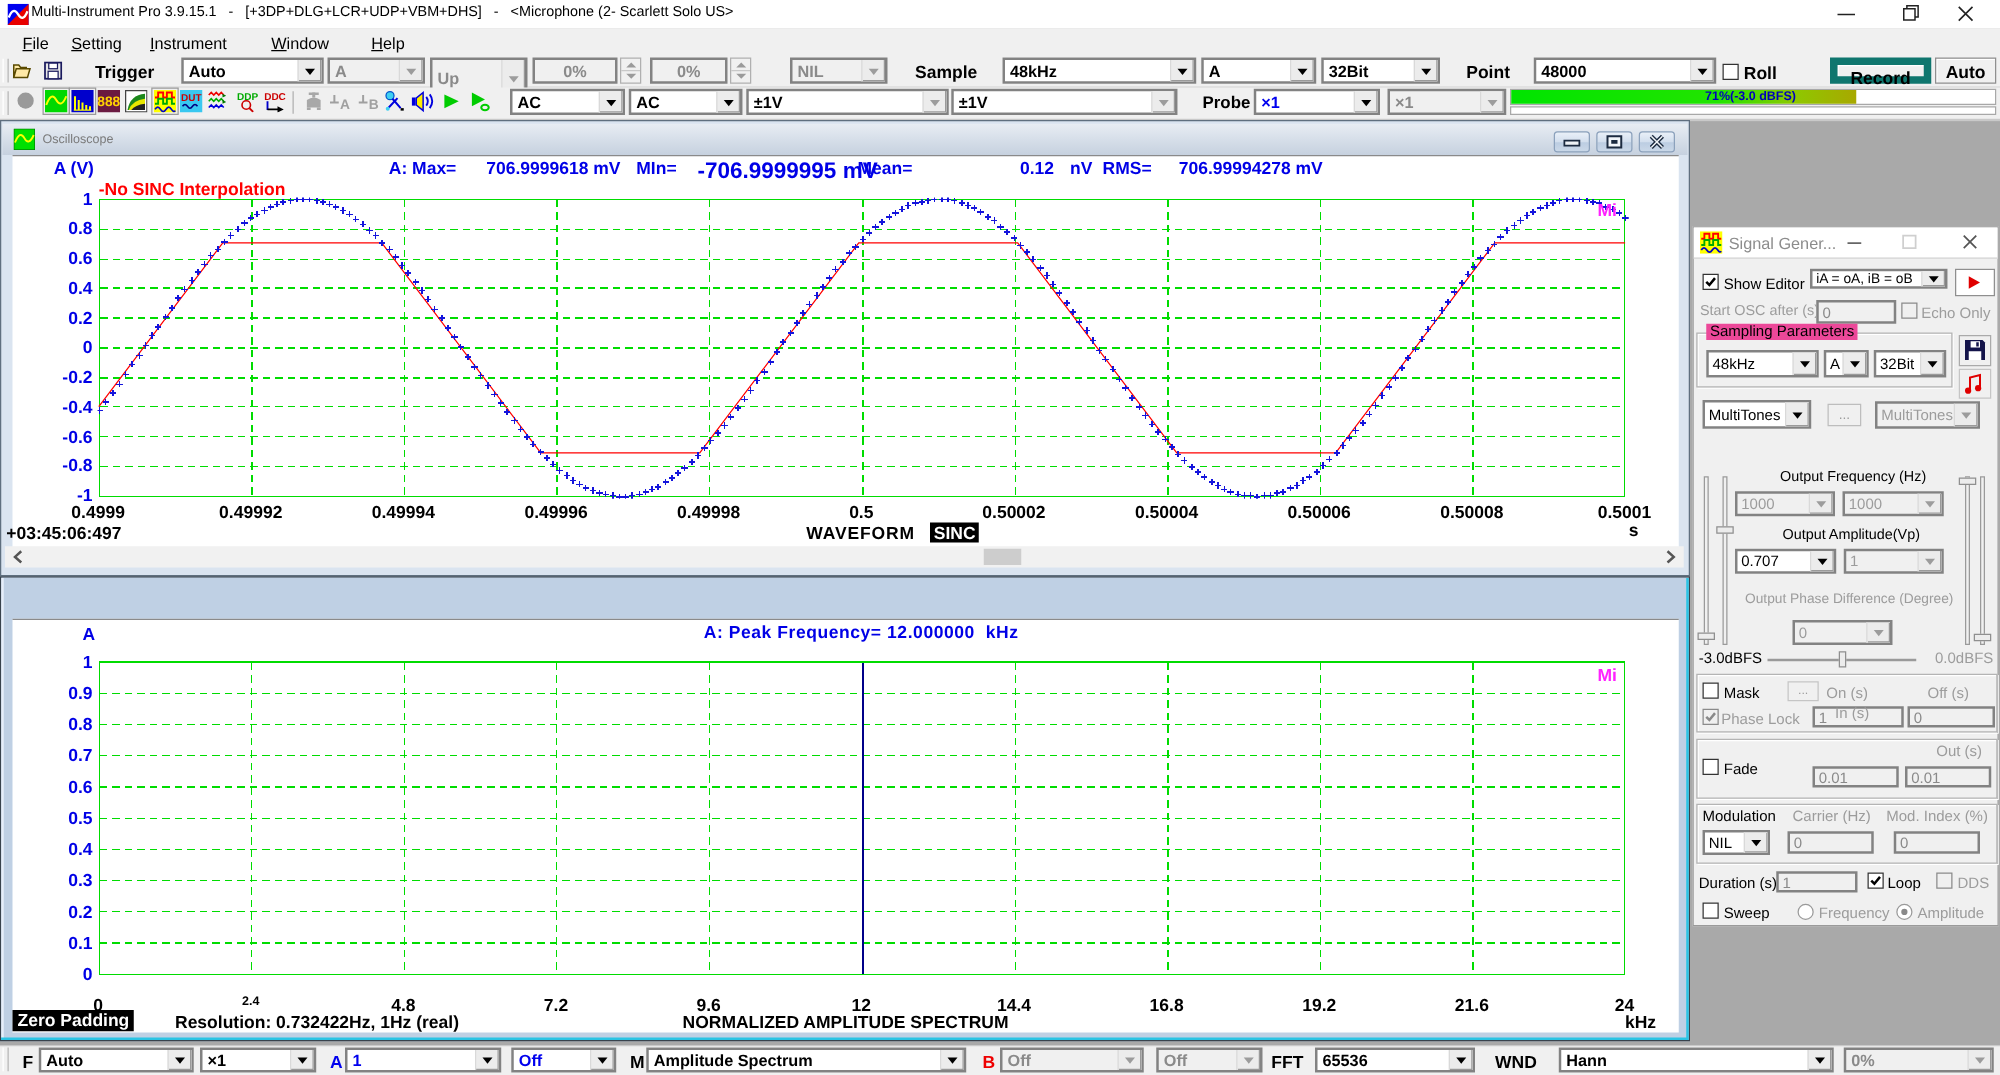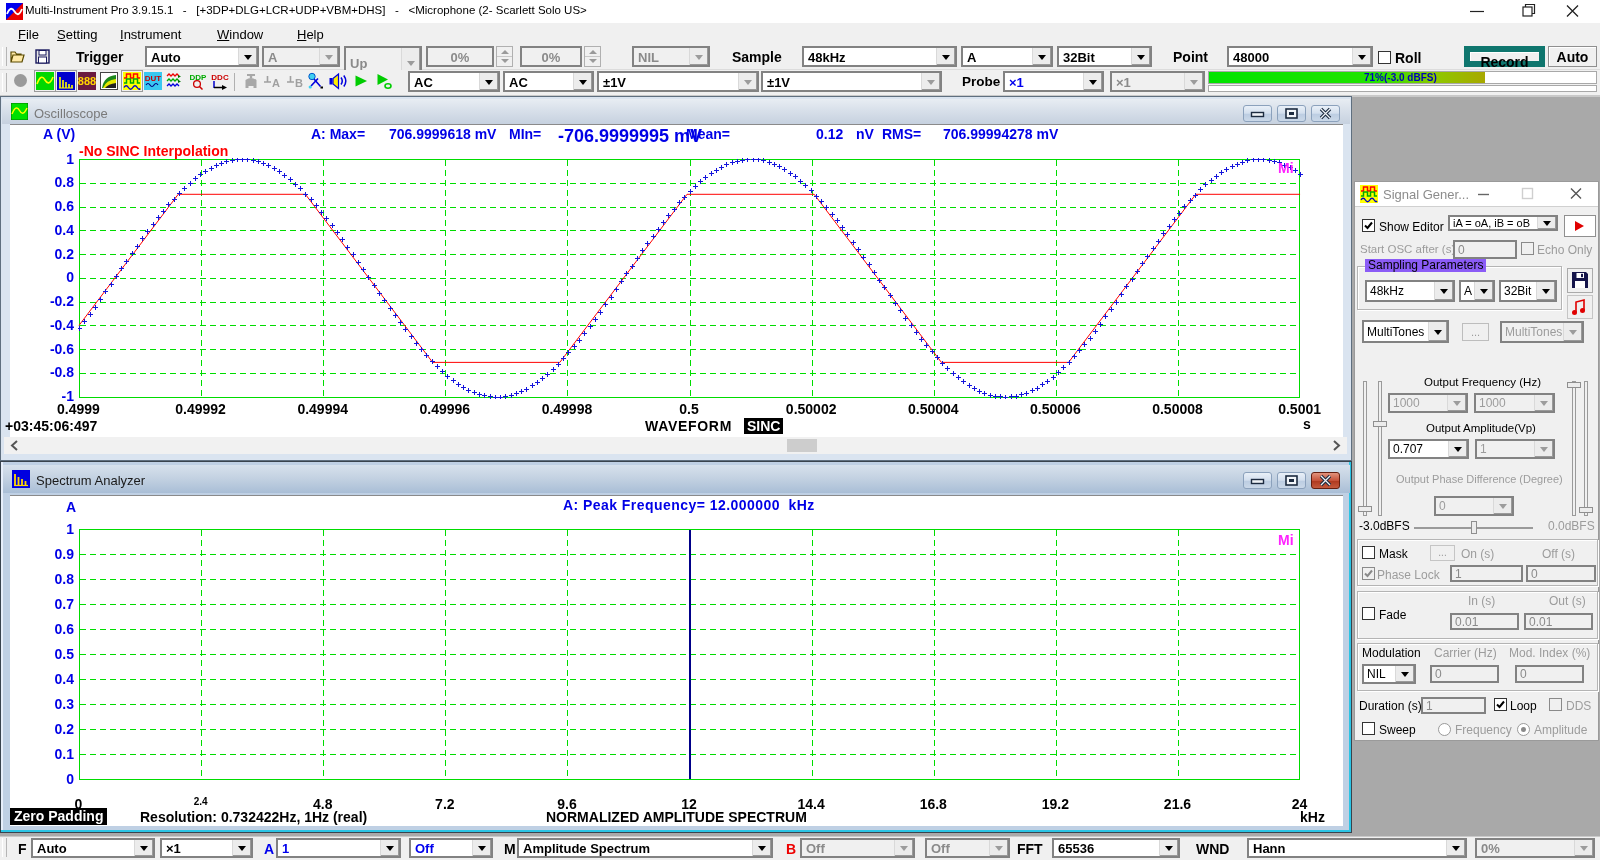--- a/index.html
+++ b/index.html
@@ -238,21 +238,21 @@
     <div style="position:absolute;left:155px;top:1px;font-size:10px;font-weight:bold;color:#0000bb;line-height:10px">71%(-3.0 dBFS)</div>
   </div>
 <div class="abs" style="left:1208px;top:85px;width:389px;height:7px;background:#fff;border:1px solid #a8a8a8;box-sizing:border-box"></div>
 <div class="abs" style="left:0;top:97px;width:1600px;height:739px;background:#a9a9a9"></div>
 <div class="abs" style="left:0px;top:96px;width:1352px;height:365px;background:#dae4f0;border:1px solid #5f6f7f;box-sizing:border-box">
     <div class="abs" style="left:1px;top:2px;width:1348px;height:25px;background:linear-gradient(180deg,#e8edf3,#d8e0ea 45%,#c6d1df)">
       <svg class="abs" style="left:9px;top:4px" width="17" height="17" viewBox="0 0 17 17">
         <rect width="17" height="17" fill="#00e000" stroke="#007700"></rect>
         <path d="M1 11 Q5 1 8.5 7.5 Q12 14 16 5" stroke="#ffff00" stroke-width="1.5" fill="none"></path>
       </svg>
-      <div style="position:absolute;left:32px;top:8px;color:#7a7a7a;font-size:13px;font-weight:normal;text-align:left;white-space:nowrap;line-height:1">Oscilloscope</div>
+      <div style="position:absolute;left:32px;top:8px;color:#7a7a7a;font-size:10px;font-weight:normal;text-align:left;white-space:nowrap;line-height:1">Oscilloscope</div>
       <div class="abs" style="left:1241px;top:6px;width:29px;height:17px;background:linear-gradient(180deg,#e9f0f8,#d3dfee 48%,#bccde2 55%,#cad8e8);border:1px solid #8ba1bc;border-radius:3px;box-sizing:border-box"><svg width="27" height="15">
           <rect x="7.5" y="6.5" width="12" height="4" fill="#eef2f6" stroke="#1c2b40" stroke-width="1.4"></rect>
         </svg></div>
       <div class="abs" style="left:1275px;top:6px;width:29px;height:17px;background:linear-gradient(180deg,#e9f0f8,#d3dfee 48%,#bccde2 55%,#cad8e8);border:1px solid #8ba1bc;border-radius:3px;box-sizing:border-box"><svg width="27" height="15">
           <rect x="8" y="3" width="11" height="9" fill="#f2f6fa" stroke="#1c2b40" stroke-width="1.6"></rect>
           <rect x="11" y="6" width="5" height="3" fill="#1c2b40"></rect>
         </svg></div>
       <div class="abs" style="left:1309px;top:6px;width:29px;height:17px;background:linear-gradient(180deg,#e9f0f8,#d3dfee 48%,#bccde2 55%,#cad8e8);border:1px solid #8ba1bc;border-radius:3px;box-sizing:border-box"><svg width="27" height="15">
           <path d="M9 3 L18 12 M18 3 L9 12" stroke="#1c2b40" stroke-width="3.4"></path>
           <path d="M9 3 L18 12 M18 3 L9 12" stroke="#f0f4f8" stroke-width="1.2"></path>
@@ -325,39 +325,20 @@
     <svg class="abs" style="left:6px;top:3px" width="10" height="11">
       <path d="M7 1 L2 5.5 L7 10" stroke="#555" stroke-width="2" fill="none"></path>
     </svg>
     <svg class="abs" style="right:6px;top:3px" width="10" height="11">
       <path d="M3 1 L8 5.5 L3 10" stroke="#555" stroke-width="2" fill="none"></path>
     </svg>
     <div class="abs" style="left:783px;top:2px;width:30px;height:13px;background:#cdcdcd"></div>
   </div>
 <div class="abs" style="left:0px;top:461px;width:1352px;height:372px;background:#bfd0e4;border:1px solid #39434d;box-sizing:border-box">
     <div class="abs" style="left:0;top:0;width:100%;height:100%;box-shadow:inset -2px -2px 0 #2ac4e4, inset 2px 0 0 #e6eefa"></div>
-    <div class="abs" style="left:2px;top:3px;width:1347px;height:28px;background:linear-gradient(180deg,#d7e1ec,#c4d2e2 45%,#a9bed6)">
-      <svg class="abs" style="left:9px;top:5px" width="18" height="18" viewBox="0 0 18 18">
-        <rect width="18" height="18" fill="#0000e0"></rect>
-        <path d="M3 15 V4 M6.5 15 V7 M10 15 V9 M13.5 15 V11" stroke="#ffd700" stroke-width="1.8"></path>
-        <path d="M2 15.5 h14" stroke="#ffd700" stroke-width="1.2"></path>
-      </svg>
-      <div style="position:absolute;left:33px;top:9px;color:#1a1a1a;font-size:13px;font-weight:normal;text-align:left;white-space:nowrap;line-height:1">Spectrum Analyzer</div>
-      <div class="abs" style="left:1240px;top:7px;width:29px;height:17px;background:linear-gradient(180deg,#e9f0f8,#d3dfee 48%,#bccde2 55%,#cad8e8);border:1px solid #8ba1bc;border-radius:3px;box-sizing:border-box"><svg width="27" height="15">
-          <rect x="7.5" y="6.5" width="12" height="4" fill="#eef2f6" stroke="#1c2b40" stroke-width="1.4"></rect>
-        </svg></div>
-      <div class="abs" style="left:1274px;top:7px;width:29px;height:17px;background:linear-gradient(180deg,#e9f0f8,#d3dfee 48%,#bccde2 55%,#cad8e8);border:1px solid #8ba1bc;border-radius:3px;box-sizing:border-box"><svg width="27" height="15">
-          <rect x="8" y="3" width="11" height="9" fill="#f2f6fa" stroke="#1c2b40" stroke-width="1.6"></rect>
-          <rect x="11" y="6" width="5" height="3" fill="#1c2b40"></rect>
-        </svg></div>
-      <div class="abs" style="left:1308px;top:7px;width:29px;height:17px;background:linear-gradient(180deg,#e2937d,#c6523a 50%,#b03a20 55%,#c4593d);border:1px solid #641e10;border-radius:3px;box-sizing:border-box"><svg width="27" height="15">
-          <path d="M9 3 L18 12 M18 3 L9 12" stroke="#1c2b40" stroke-width="3.4"></path>
-          <path d="M9 3 L18 12 M18 3 L9 12" stroke="#f0f4f8" stroke-width="1.2"></path>
-        </svg></div>
-    </div>
     <div class="abs" style="left:9px;top:33px;width:1333px;height:330px;background:#fff;border-top:1px solid #8a8a8a"></div>
   </div>
 <div style="position:absolute;left:66px;top:500px;color:#0000e6;font-size:14px;font-weight:bold;text-align:left;white-space:nowrap;line-height:1">A</div>
 <div style="position:absolute;left:563px;top:498px;color:#0000e6;font-size:14px;font-weight:bold;text-align:left;white-space:nowrap;line-height:1"><span style="letter-spacing:0.45px">A: Peak Frequency= 12.000000&nbsp;&nbsp;kHz</span></div>
 <svg class="abs" style="left:77.5px;top:527.75px" width="1225.1" height="254.0" viewBox="-1 -1 1225.1 254.0">
     <rect x="0.5" y="0.5" width="1220" height="250" fill="none" stroke="#00dc00" stroke-width="1" shape-rendering="crispEdges"></rect>
     <line x1="122.5" y1="1" x2="122.5" y2="250" stroke="#00dc00" stroke-dasharray="6 4" shape-rendering="crispEdges"></line>
     <line x1="1" y1="25.5" x2="1221" y2="25.5" stroke="#00dc00" stroke-dasharray="6 4" shape-rendering="crispEdges"></line>
     <line x1="244.5" y1="1" x2="244.5" y2="250" stroke="#00dc00" stroke-dasharray="6 4" shape-rendering="crispEdges"></line>
     <line x1="1" y1="50.5" x2="1221" y2="50.5" stroke="#00dc00" stroke-dasharray="6 4" shape-rendering="crispEdges"></line>
@@ -435,21 +416,21 @@
 <div class="abs" style="left:1564px;top:215px;width:32px;height:22px;background:#fff;border:1px solid #8f8f8f;box-sizing:border-box">
     <div style="position:absolute;left:10px;top:5px;width:0;height:0;border-top:5px solid transparent;border-bottom:5px solid transparent;border-left:9px solid #e00000"></div>
   </div>
 <div style="position:absolute;left:1360px;top:244px;color:#9c9c9c;font-size:11.5px;font-weight:normal;text-align:left;white-space:nowrap;line-height:1">Start OSC after (s)</div>
 <div class="cb" style="left:1453px;top:240px;width:64px;height:19px;background:#f0f0f0">
     <span style="position:absolute;left:3px;top:50%;transform:translateY(-50%);color:#8a8a8a;font-size:12px;white-space:nowrap">0</span>
   </div>
 <div style="position:absolute;left:1521px;top:242px;width:13px;height:13px;background:#f0f0f0;border:1px solid #8a8a8a;box-sizing:border-box"></div>
 <div style="position:absolute;left:1537px;top:244px;color:#9c9c9c;font-size:12px;font-weight:normal;text-align:left;white-space:nowrap;line-height:1">Echo Only</div>
 <div style="position:absolute;left:1357px;top:266px;width:205px;height:44px;border:1px solid #b4b4b4;box-shadow:1px 1px 0 #fff, inset 1px 1px 0 #fff;box-sizing:border-box"></div>
-<div style="position:absolute;left:1365px;top:259px;background:#8b5cf6;padding:0 3px;color:#000;font-size:12px;line-height:13px">Sampling Parameters</div>
+<div style="position:absolute;left:1365px;top:259px;background:#ec4899;padding:0 3px;color:#000;font-size:12px;line-height:13px">Sampling Parameters</div>
 <div class="cb" style="left:1365px;top:280px;width:90px;height:22px;background:#fff">
     <span style="position:absolute;left:3px;top:50%;transform:translateY(-50%);color:#000;font-size:12px;font-weight:normal;white-space:nowrap">48kHz</span>
     <div class="cbb" style="width:18px;background:#ececec">
       <div class="tri" style="border-top-color:#000"></div>
     </div>
   </div>
 <div class="cb" style="left:1459px;top:280px;width:36px;height:22px;background:#fff">
     <span style="position:absolute;left:3px;top:50%;transform:translateY(-50%);color:#000;font-size:12px;font-weight:normal;white-space:nowrap">A</span>
     <div class="cbb" style="width:18px;background:#ececec">
       <div class="tri" style="border-top-color:#000"></div>
@@ -544,21 +525,21 @@
 <div style="position:absolute;left:1377px;top:569px;color:#9c9c9c;font-size:12px;font-weight:normal;text-align:left;white-space:nowrap;line-height:1">Phase Lock</div>
 <div class="cb" style="left:1450px;top:565px;width:73px;height:17px;background:#f0f0f0">
     <span style="position:absolute;left:3px;top:50%;transform:translateY(-50%);color:#8a8a8a;font-size:12px;white-space:nowrap">1</span>
   </div>
 <div class="cb" style="left:1526px;top:565px;width:70px;height:17px;background:#f0f0f0">
     <span style="position:absolute;left:3px;top:50%;transform:translateY(-50%);color:#8a8a8a;font-size:12px;white-space:nowrap">0</span>
   </div>
 <div style="position:absolute;left:1357px;top:591px;width:241px;height:48px;border:1px solid #b4b4b4;box-shadow:1px 1px 0 #fff, inset 1px 1px 0 #fff;box-sizing:border-box"></div>
 <div style="position:absolute;left:1362px;top:607px;width:13px;height:13px;background:#fff;border:1px solid #333;box-sizing:border-box"></div>
 <div style="position:absolute;left:1379px;top:609px;color:#000;font-size:12px;font-weight:normal;text-align:left;white-space:nowrap;line-height:1">Fade</div>
-<div style="position:absolute;left:1468px;top:595px;color:#9c9c9c;font-size:12px;font-weight:normal;text-align:right;white-space:nowrap;line-height:1">In (s)</div>
+<div style="position:absolute;left:1468px;top:564px;color:#9c9c9c;font-size:12px;font-weight:normal;text-align:right;white-space:nowrap;line-height:1">In (s)</div>
 <div style="position:absolute;left:1549px;top:595px;color:#9c9c9c;font-size:12px;font-weight:normal;text-align:left;white-space:nowrap;line-height:1">Out (s)</div>
 <div class="cb" style="left:1450px;top:613px;width:69px;height:17px;background:#f0f0f0">
     <span style="position:absolute;left:3px;top:50%;transform:translateY(-50%);color:#8a8a8a;font-size:12px;white-space:nowrap">0.01</span>
   </div>
 <div class="cb" style="left:1524px;top:613px;width:69px;height:17px;background:#f0f0f0">
     <span style="position:absolute;left:3px;top:50%;transform:translateY(-50%);color:#8a8a8a;font-size:12px;white-space:nowrap">0.01</span>
   </div>
 <div style="position:absolute;left:1357px;top:643px;width:241px;height:48px;border:1px solid #b4b4b4;box-shadow:1px 1px 0 #fff, inset 1px 1px 0 #fff;box-sizing:border-box"></div>
 <div style="position:absolute;left:1362px;top:647px;color:#000;font-size:12px;font-weight:normal;text-align:right;white-space:nowrap;line-height:1">Modulation</div>
 <div style="position:absolute;left:1434px;top:647px;color:#9c9c9c;font-size:12px;font-weight:normal;text-align:left;white-space:nowrap;line-height:1">Carrier (Hz)</div>

